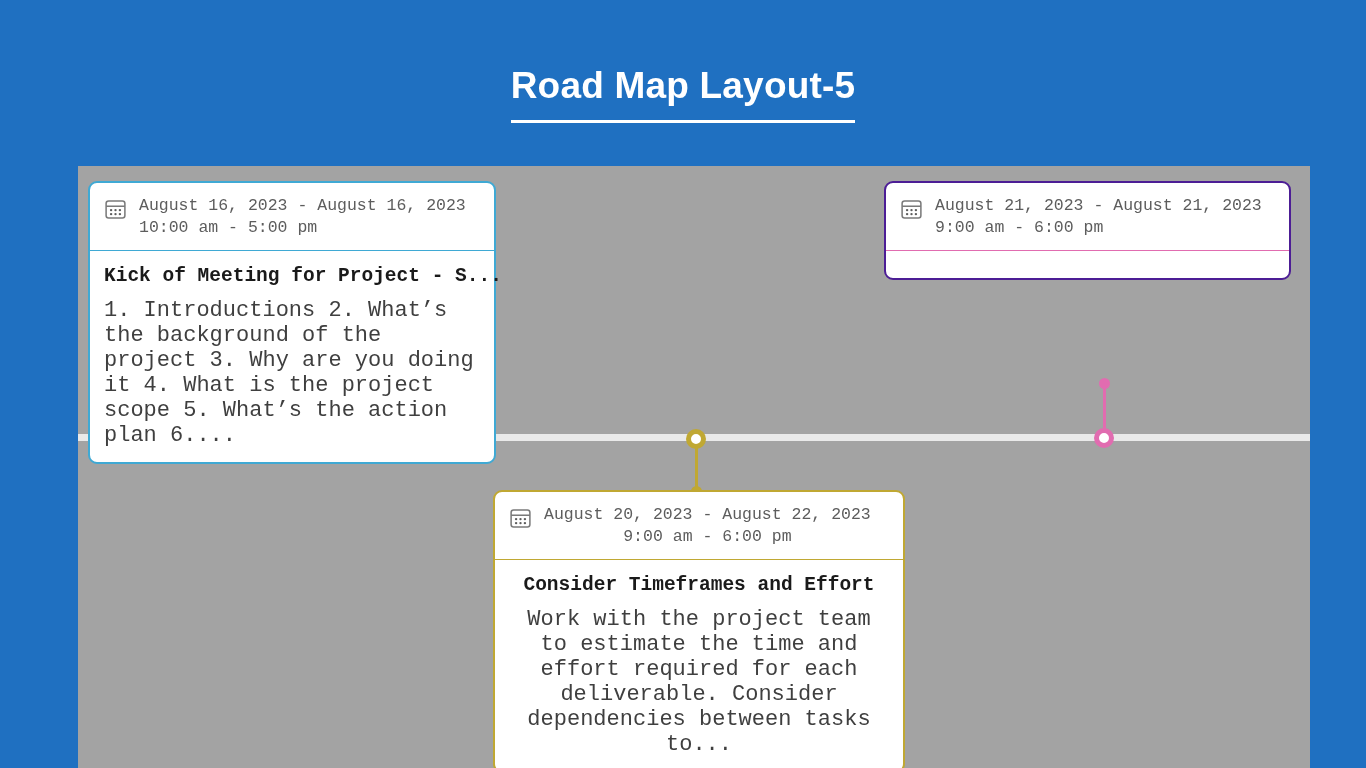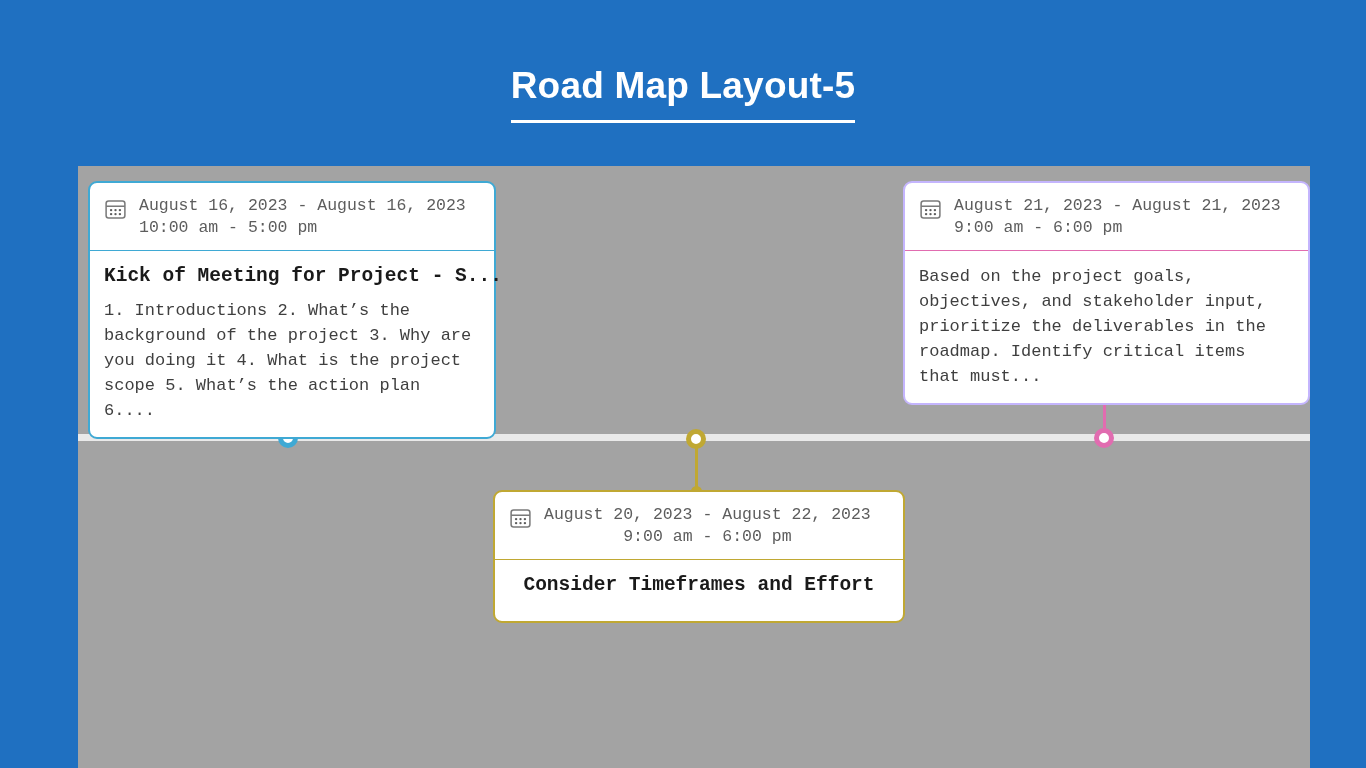--- a/index.html
+++ b/index.html
@@ -90,21 +90,21 @@
   .card .card-title {
     color: #1a1a1a;
     font-size: 19.5px;
     font-weight: bold;
     line-height: 24px;
     margin-bottom: 10px;
     white-space: nowrap;
   }
   .card .card-desc {
     color: #3f3f3f;
-    font-size: 17px;
+    font-size: 22px;
     line-height: 25px;
   }
 
   
   #card-1 {
     left: 10px;
     top: 15px;
     width: 408px;
     border: 2px solid #3fa9d4;
   }
@@ -115,24 +115,24 @@
     left: 415px;
     top: 324px;
     width: 412px;
     border: 2px solid #c0a833;
     text-align: center;
   }
   #card-2 .divider { background: #c0a833; }
 
   
   #card-3 {
-    left: 825px;
+    left: 806px;
     top: 15px;
     width: 407px;
-    border: 2px solid #c4b5fd;
+    border: 2px solid #4c1d95;
   }
   #card-3 .divider { background: #e16cb0; }
 
   
   .connector { position: absolute; }
   .connector .stem {
     position: absolute;
     width: 3px;
     border-radius: 2px;
   }
@@ -241,20 +241,21 @@
         </svg>
       </span>
       <div class="dates">
         <div>August 20, 2023 - August 22, 2023</div>
         <div>9:00 am - 6:00 pm</div>
       </div>
     </div>
     <div class="divider"></div>
     <div class="card-body">
       <div class="card-title">Consider Timeframes and Effort</div>
+      <div class="card-desc">Work with the project team to estimate the time and effort required for each deliverable. Consider dependencies between tasks to...</div>
     </div>
   </div>
 
   <div class="card" id="card-3">
     <div class="card-head">
       <span class="cal-icon">
         <svg width="23" height="23" viewBox="0 0 24 24">
           <rect x="2.2" y="3.2" width="19.6" height="17.6" rx="2.6" ry="2.6" fill="none" stroke="#7a7a7a" stroke-width="1.6"></rect>
           <line x1="2.2" y1="8.6" x2="21.8" y2="8.6" stroke="#7a7a7a" stroke-width="1.6"></line>
           <circle cx="7.4" cy="12.6" r="1.25" fill="#5d5d5d"></circle>
@@ -265,17 +266,16 @@
           <circle cx="16.6" cy="16.8" r="1.25" fill="#5d5d5d"></circle>
         </svg>
       </span>
       <div class="dates">
         <div>August 21, 2023 - August 21, 2023</div>
         <div>9:00 am - 6:00 pm</div>
       </div>
     </div>
     <div class="divider"></div>
     <div class="card-body">
-      <div class="card-desc">Based on the project goals, objectives, and stakeholder input, prioritize the deliverables in the roadmap. Identify critical items that must...</div>
     </div>
   </div>
 
 </div>
 
 </body></html>

